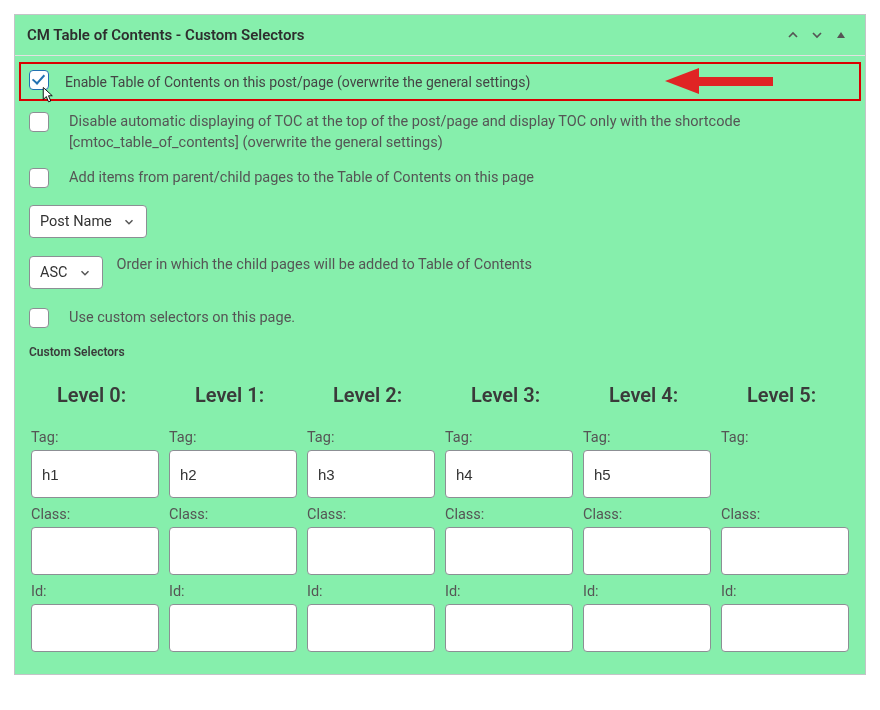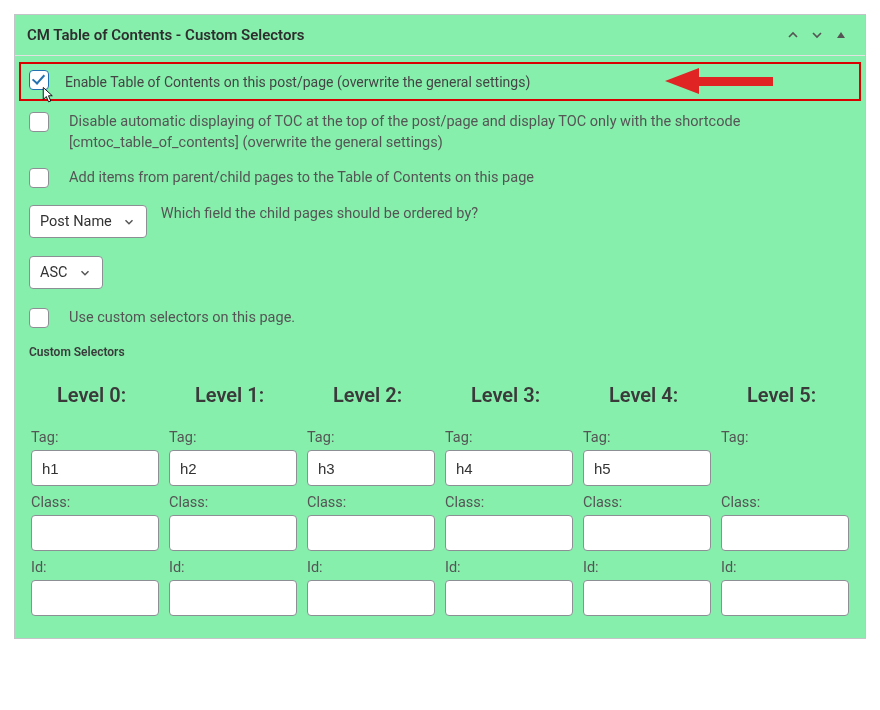--- a/index.html
+++ b/index.html
@@ -148,21 +148,21 @@
     font-size: 20px;
   }
   .field-lbl {
     color: #555;
     font-size: 14.5px;
     margin-bottom: 4px;
     margin-top: 8px;
   }
   .txt {
     width: 100%;
-    height: 36px;
+    height: 48px;
     border: 1px solid #8c8f94;
     border-radius: 4px;
     padding: 0 10px;
     font-size: 15px;
     color: #333;
     background: #fff;
   }
 </style>
 </head>
 <body>
@@ -220,30 +220,30 @@
       <div class="lbl" style="padding-left:16px">Add items from parent/child pages to the Table of Contents on this page</div>
     </div>
 
     <div class="select-row">
       <div class="selectbox">
         <span>Post Name</span>
         <svg width="14" height="14" viewBox="0 0 24 24" fill="none" stroke="currentColor" stroke-width="2.5">
             <polyline points="6 9 12 15 18 9"></polyline>
           </svg>
       </div>
-      <div class="select-desc">Which field the child pages should be ordered by?</div>
     </div>
 
     <div class="select-row">
       <div class="selectbox">
         <span>ASC</span>
         <svg width="14" height="14" viewBox="0 0 24 24" fill="none" stroke="currentColor" stroke-width="2.5">
             <polyline points="6 9 12 15 18 9"></polyline>
           </svg>
       </div>
+      <div class="select-desc">Order in which the child pages will be added to Table of Contents</div>
     </div>
 
     <div class="row">
       <div class="cbwrap"><input type="checkbox" class="cb" style=""></div>
       <div class="lbl" style="padding-left:16px">Use custom selectors on this page.</div>
     </div>
 
     <div class="section-title">Custom Selectors</div>
 
     <div class="levels" id="levels-grid">

